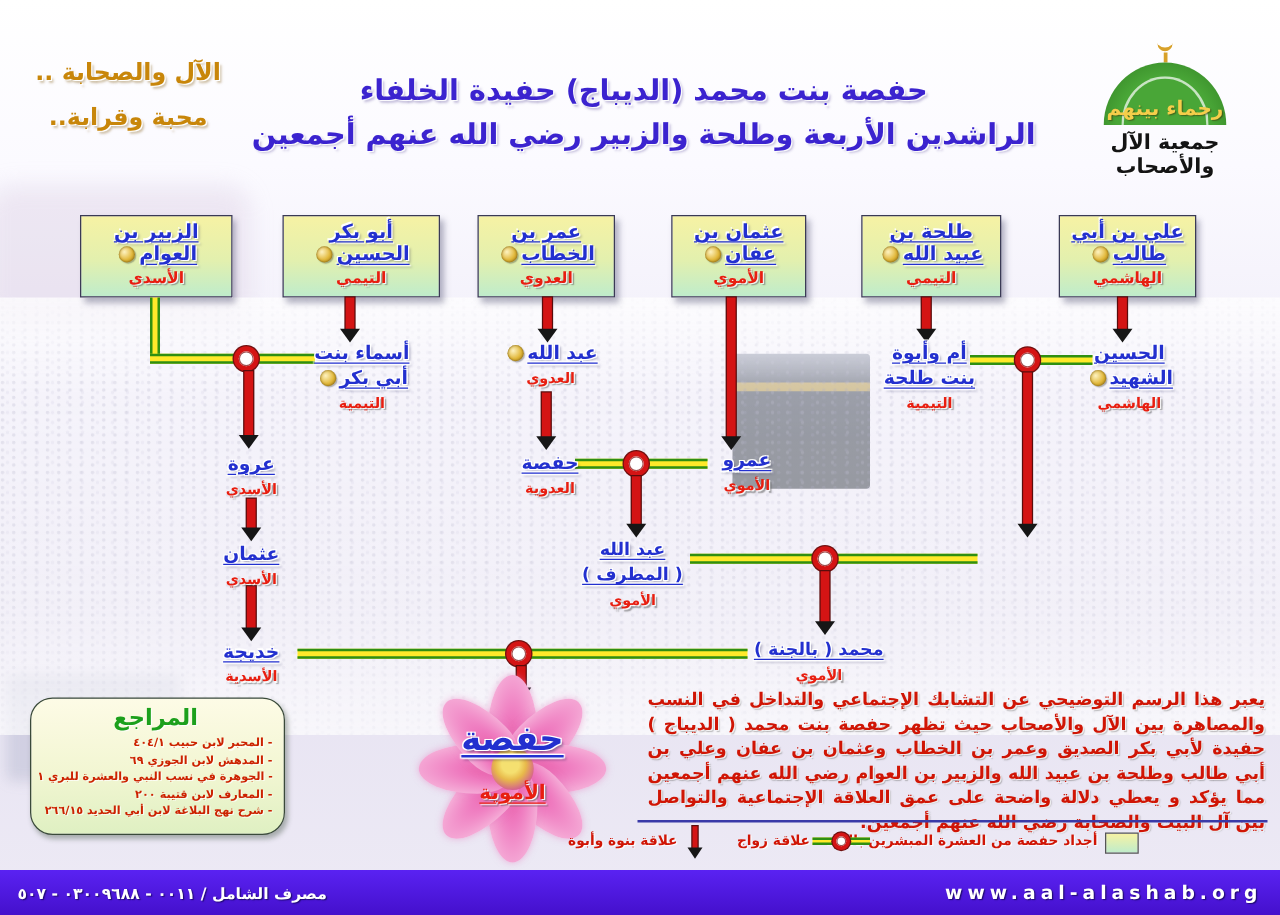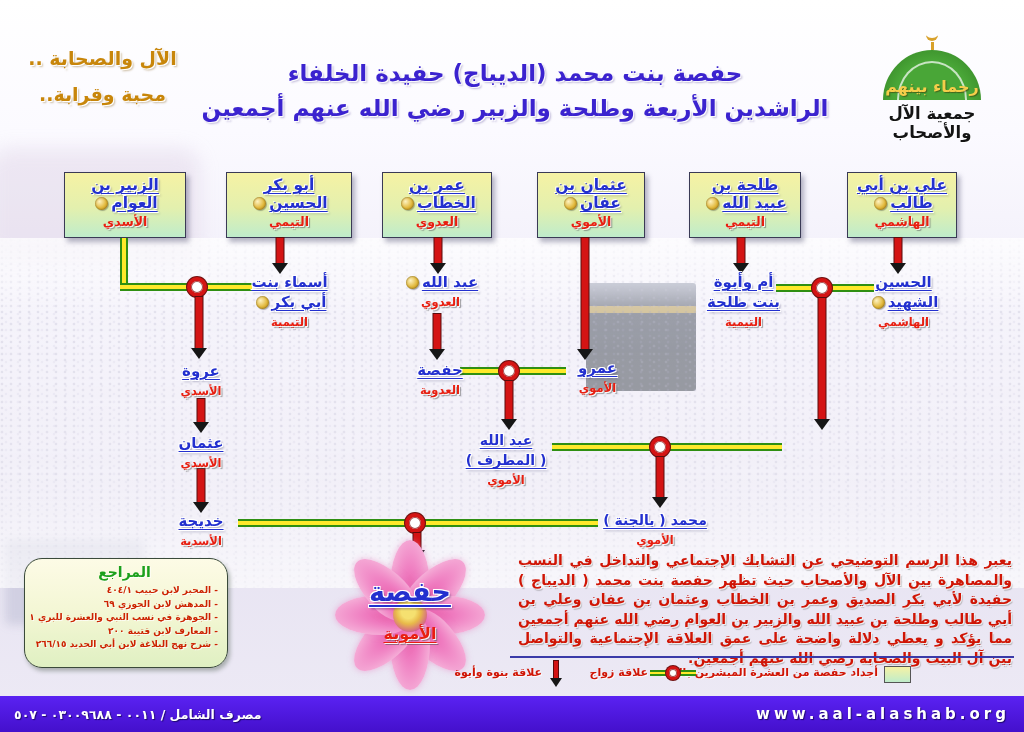--- a/index.html
+++ b/index.html
@@ -81,21 +81,21 @@
   .fname{position:absolute;left:0;right:0;top:28px;text-align:center;color:#2330cf;font-weight:bold;font-size:27px;
     text-decoration:underline;text-underline-offset:4px;direction:rtl;
     text-shadow:1px 1px 0 #fff,-1px -1px 0 #fff,1px -1px 0 #fff,-1px 1px 0 #fff,2px 2px 2px rgba(0,0,60,.35);}
   .ftribe{position:absolute;left:0;right:0;top:76px;text-align:center;color:#e81e10;font-weight:bold;font-size:16px;
     text-decoration:underline;text-underline-offset:3px;direction:rtl;
     text-shadow:1px 1px 0 rgba(255,255,255,.9),2px 2px 1px rgba(90,90,90,.6);}
   
   .refs{left:24px;top:558px;width:204px;height:110px;border:1.5px solid #3a4a3a;border-radius:18px;
     background:linear-gradient(180deg,#fdfbe6 0%,#f2f6d2 55%,#dff0c2 100%);
     box-shadow:2px 3px 4px rgba(40,60,40,.35);direction:rtl;box-sizing:border-box;padding:5px 9px 0 6px;}
-  .refs-title{text-align:center;color:#1ca01c;font-weight:bold;font-size:14px;margin-bottom:4px;
+  .refs-title{text-align:center;color:#1ca01c;font-weight:bold;font-size:18px;margin-bottom:4px;
     text-shadow:1px 1px 0 rgba(255,255,255,.8);}
   .refs ul{margin:0;padding:0;list-style:none;}
   .refs li{color:#cc2200;font-weight:bold;font-size:9px;line-height:13.5px;white-space:nowrap;overflow:hidden;
     text-shadow:1px 1px 0 rgba(255,255,255,.7);}
   
   .desc{left:518px;top:551px;width:494px;direction:rtl;text-align:justify;
     color:#d01505;font-weight:bold;font-size:14px;line-height:19.5px;
     text-shadow:1px 1px 0 rgba(255,255,255,.75),1.5px 1.5px 1px rgba(110,110,110,.45);}
   .sep{left:510px;top:656px;width:504px;height:2px;background:#3a3aa8;}
   

